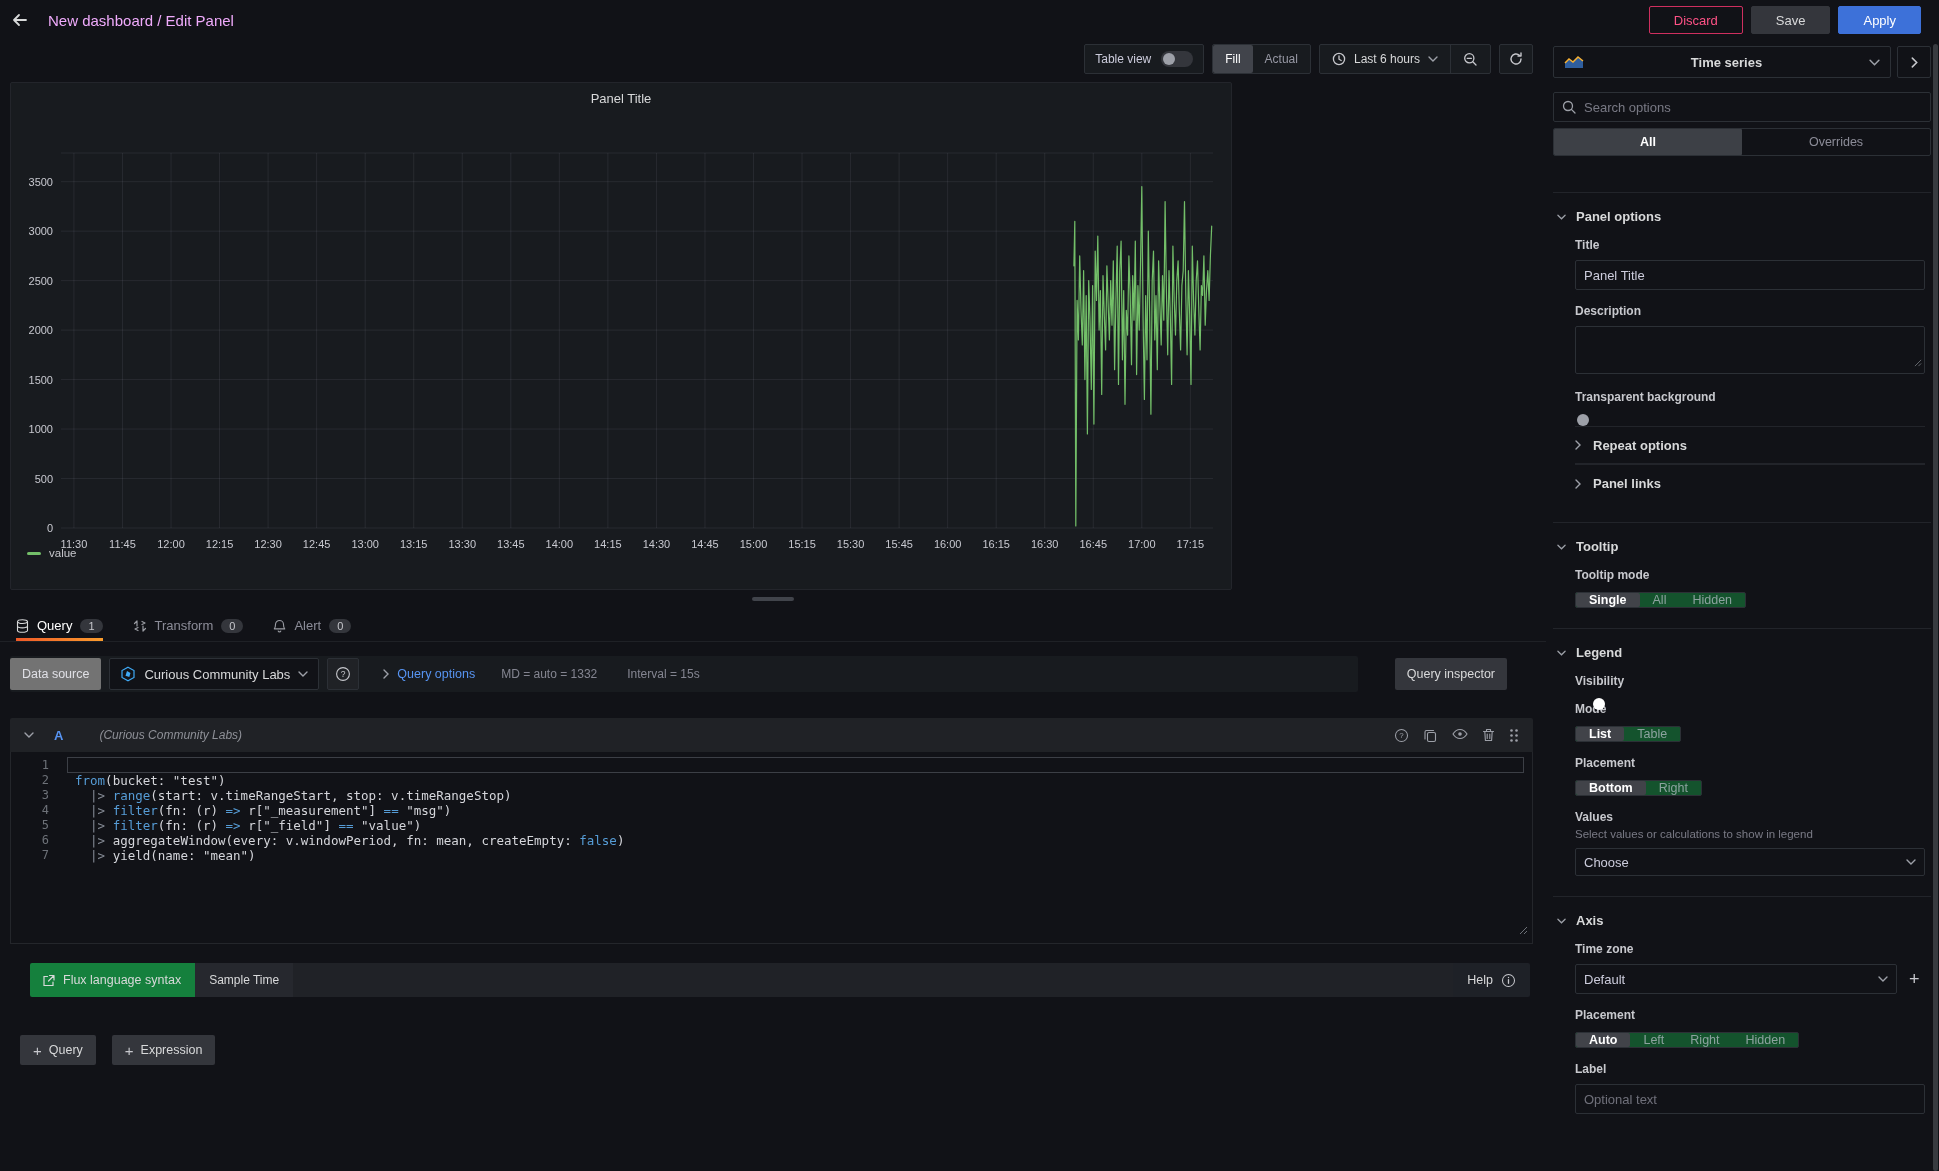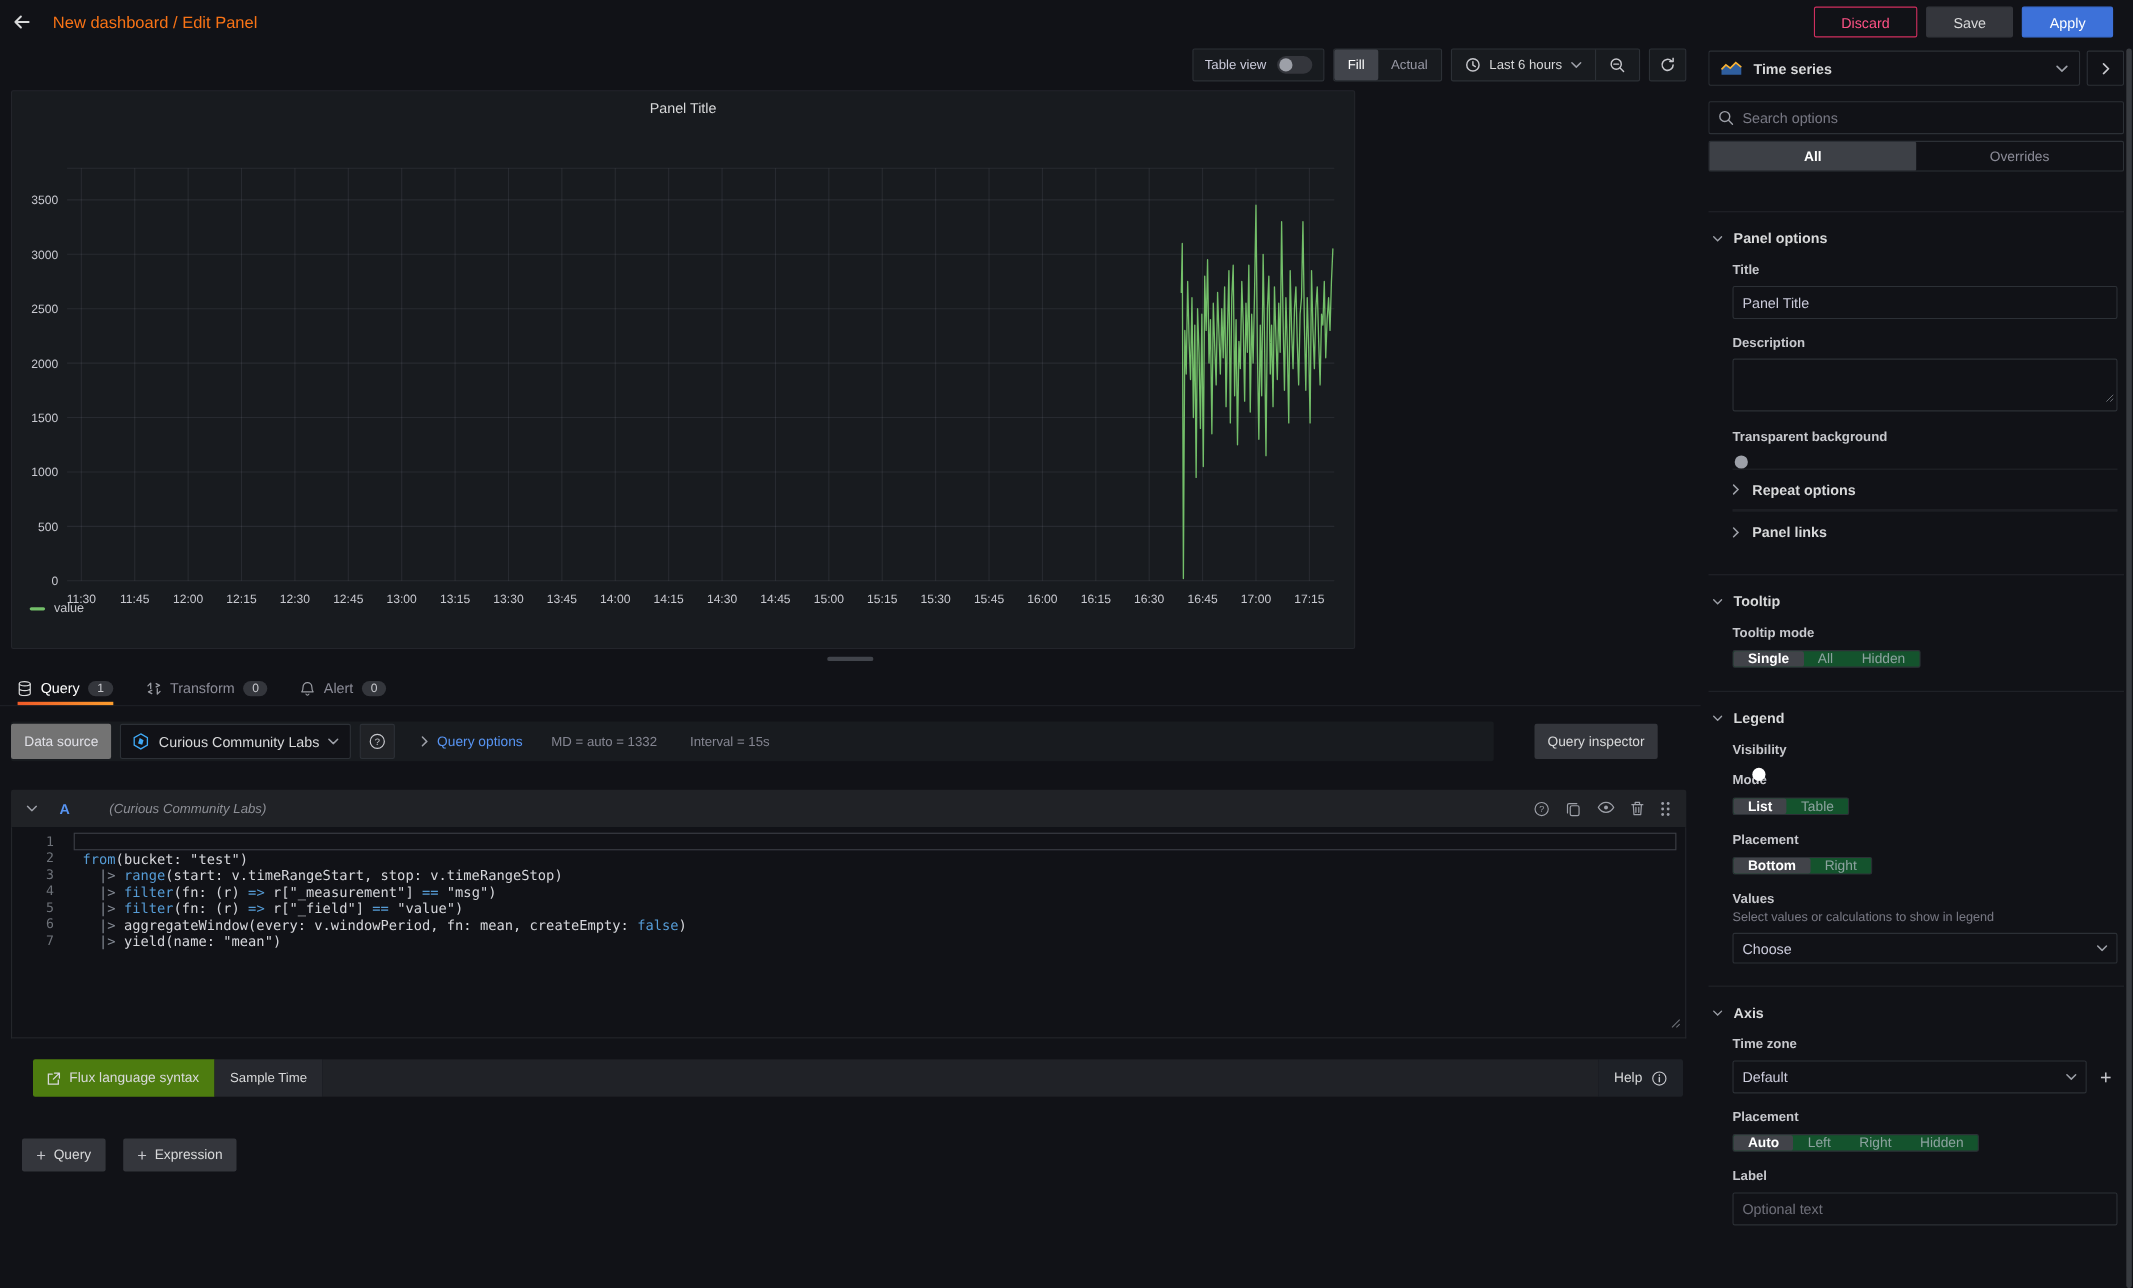--- a/index.html
+++ b/index.html
@@ -4,21 +4,21 @@
 <style>
   * { margin:0; padding:0; box-sizing:border-box; }
   html,body { background:#0b0c0e; }
   body { font-family:"Liberation Sans", sans-serif; color:#ccccdc; }
   #app { position:relative; width:1939px; height:1171px; background:#111217; overflow:hidden; }
   .abs { position:absolute; }
 
   
   #topbar { left:0; top:0; width:1939px; height:40px; background:#111217; display:flex; align-items:center; }
   #back-btn { width:40px; height:40px; display:flex; align-items:center; justify-content:center; color:#d8d9da; cursor:pointer; }
-  #crumb { font-size:15px; font-weight:500; color:#f97316; margin-left:8px; }
+  #crumb { font-size:15px; font-weight:500; color:#f0abfc; margin-left:8px; }
   #hdr-actions { position:absolute; right:18px; top:6px; display:flex; gap:8px; }
   .hbtn { height:28px; border-radius:2px; font-size:13px; font-weight:500; display:flex; align-items:center; padding:0 24px; cursor:pointer; }
   .hbtn.discard { color:#ff5286; border:1px solid #cf2f5f; background:transparent; }
   .hbtn.save { background:#34363c; color:#d8d9da; border:1px solid #34363c; }
   .hbtn.apply { background:#3d71d9; color:#ffffff; border:1px solid #3d71d9; }
 
   
   #ptoolbar { left:10px; top:44px; width:1523px; height:30px; display:flex; justify-content:flex-end; gap:8px; }
   .tgroup { height:30px; border:1px solid #2c3036; border-radius:2px; background:#181b1f; display:flex; align-items:center; font-size:12px; color:#ccccdc; }
   .tseg { padding:0 12px; height:100%; display:flex; align-items:center; color:rgba(204,204,220,.7); font-weight:500; cursor:pointer; }
@@ -69,32 +69,32 @@
   #gutter { position:absolute; left:0; top:6px; width:54px; text-align:right; padding-right:16px; font-size:12px; line-height:15px; color:#6d7178; }
   #code { position:absolute; left:64px; top:6px; font-size:12.5px; line-height:15px; white-space:pre; color:#d5d6db; }
   #curline { position:absolute; left:56px; right:8px; top:5px; height:16px; border:1px solid #3c3f46; }
   .tk-k { color:#569cd6; }
   .tk-o { color:#848a94; }
   .tk-t { color:#d5d6db; }
   #code-resize { position:absolute; right:4px; bottom:4px; cursor:nwse-resize; color:#6d7178; }
 
   #qfooter { left:30px; top:963px; width:1500px; height:34px; display:flex; align-items:stretch; }
   .fbtn { display:flex; align-items:center; gap:8px; padding:0 14px; font-size:12.5px; font-weight:500; color:#d8d9da; cursor:pointer; }
-  #flux-btn { background:#4d7c0f; border-radius:2px 0 0 2px;padding-left:12px; }
+  #flux-btn { background:#15803d; border-radius:2px 0 0 2px;padding-left:12px; }
   #sample-btn { background:#26282e; font-size:12px; }
   #qfooter .filler { flex:1; background:#202227; }
   #help-btn { background:#1e2127; border-radius:0 2px 2px 0; }
 
   #addrow { left:20px; top:1035px; display:flex; gap:16px; }
   .addbtn { height:30px; background:#34363c; border-radius:2px; display:flex; align-items:center; gap:7px; padding:0 13px; font-size:12.5px; font-weight:500; color:#d8d9da; cursor:pointer; }
   .plus { font-size:15px; color:#c7c8cd; font-weight:400; }
 
   
   #sidebar { left:1553px; top:44px; width:378px; height:1127px; overflow:hidden; }
-  #vizrow { display:flex; gap:6px; margin-top:2px; }
+  #vizrow { display:flex; gap:6px; margin-top:2px;text-align:center; }
   #viz-picker { flex:1; height:32px; border:1px solid #2c3036; border-radius:2px; display:flex; align-items:center; gap:10px; padding:0 10px; cursor:pointer; }
   #viz-picker .vname { font-size:13px; font-weight:600; color:#d8d9da; flex:1; }
   #viz-collapse { width:34px; height:32px; border:1px solid #2c3036; border-radius:2px; display:flex; align-items:center; justify-content:center; cursor:pointer; color:#c7c8cd; }
   #optsearch { margin-top:14px; height:30px; border:1px solid #2c3036; border-radius:2px; background:#111217; display:flex; align-items:center; gap:8px; padding:0 8px; }
   #optsearch input { background:transparent; border:none; outline:none; color:#ccccdc; font-size:13px; width:100%; font-family:"Liberation Sans",sans-serif; }
   #optsearch input::placeholder { color:rgba(204,204,220,.55); }
   #ovtabs { margin-top:6px; height:28px; border:1px solid #2c3036; border-radius:2px; display:flex; background:#111217; }
   #ovtabs .ovtab { flex:1; display:flex; align-items:center; justify-content:center; font-size:12.5px; color:rgba(204,204,220,.65); cursor:pointer; }
   #ovtabs .ovtab.active { background:#3d4046; color:#fff; font-weight:600; border-radius:1px; }
 

